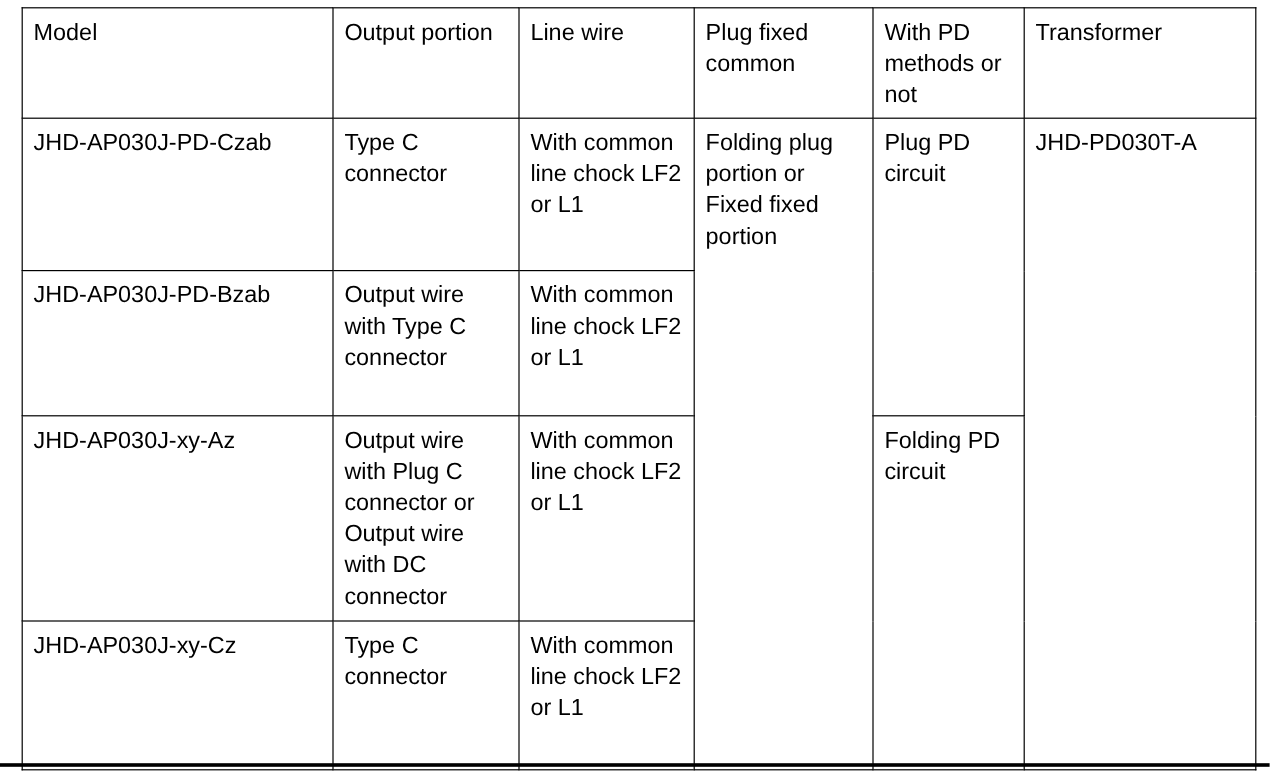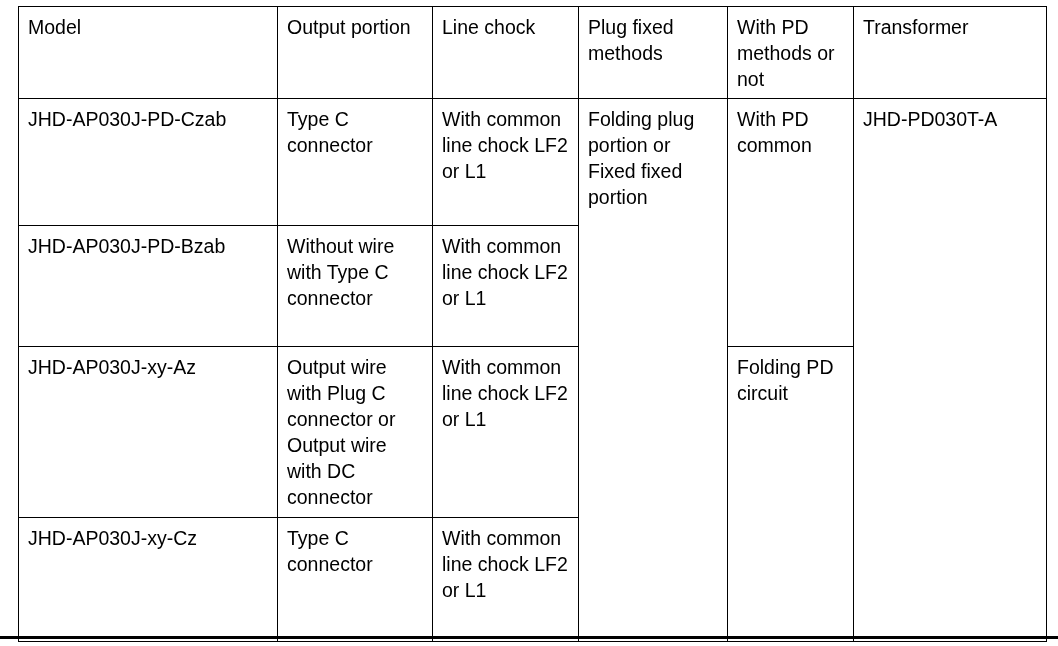--- a/index.html
+++ b/index.html
@@ -77,24 +77,24 @@
   </colgroup>
   <tbody>
     <tr class="row-head">
       <td>
         <span class="cell-text">Model</span>
       </td>
       <td>
         <span class="cell-text">Output portion</span>
       </td>
       <td>
-        <span class="cell-text">Line chock</span>
+        <span class="cell-text">Line wire</span>
       </td>
       <td>
-        <span class="cell-text">Plug fixed methods</span>
+        <span class="cell-text">Plug fixed common</span>
       </td>
       <td>
         <span class="cell-text">With PD methods or not</span>
       </td>
       <td>
         <span class="cell-text">Transformer</span>
       </td>
     </tr>
 
     <tr class="row-1">
@@ -104,33 +104,33 @@
       <td>
         <span class="cell-text">Type C connector</span>
       </td>
       <td>
         <span class="cell-text">With common line chock LF2 or L1</span>
       </td>
       <td rowspan="4">
         <span class="cell-text">Folding plug portion or Fixed fixed portion</span>
       </td>
       <td rowspan="2">
-        <span class="cell-text">With PD common</span>
+        <span class="cell-text">Plug PD circuit</span>
       </td>
       <td rowspan="4">
         <span class="cell-text">JHD-PD030T-A</span>
       </td>
     </tr>
 
     <tr class="row-2">
       <td>
         <span class="cell-text">JHD-AP030J-PD-Bzab</span>
       </td>
       <td>
-        <span class="cell-text">Without wire with Type C connector</span>
+        <span class="cell-text">Output wire with Type C connector</span>
       </td>
       <td>
         <span class="cell-text">With common line chock LF2 or L1</span>
       </td>
     </tr>
 
     <tr class="row-3">
       <td>
         <span class="cell-text">JHD-AP030J-xy-Az</span>
       </td>

